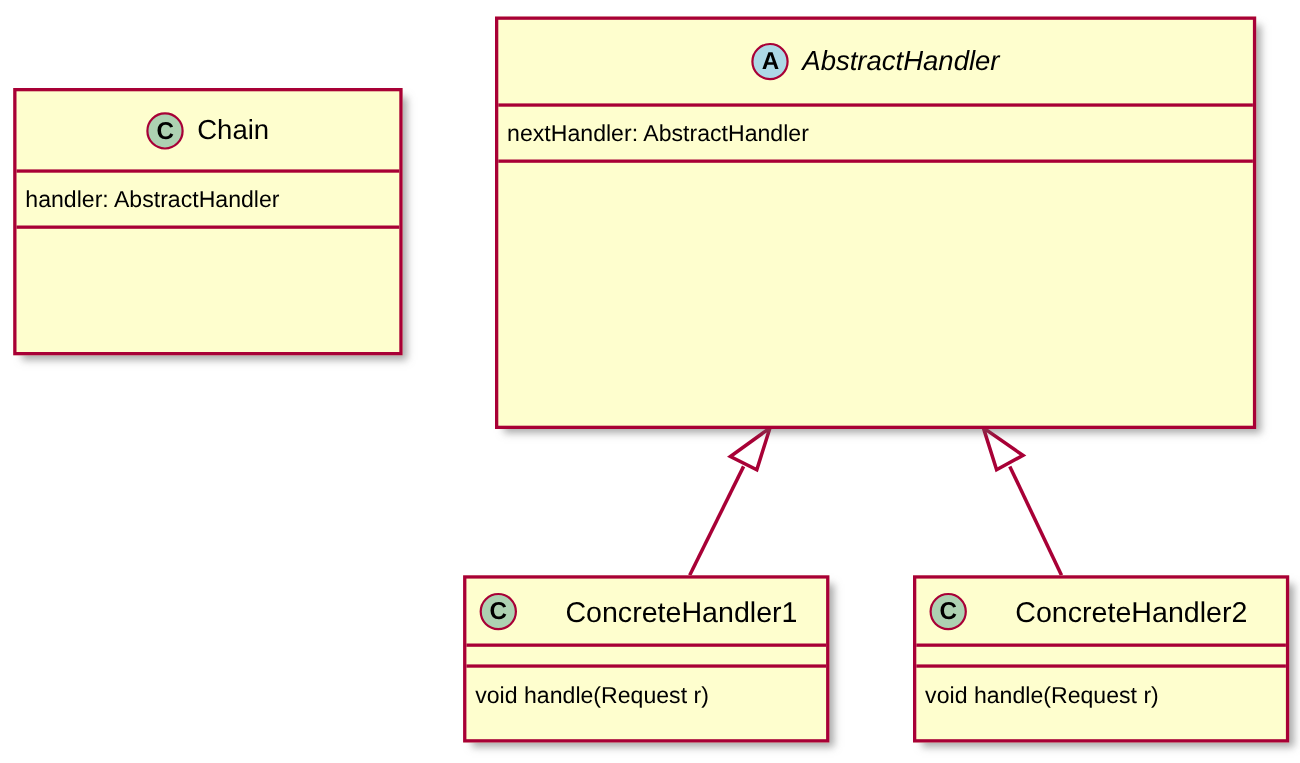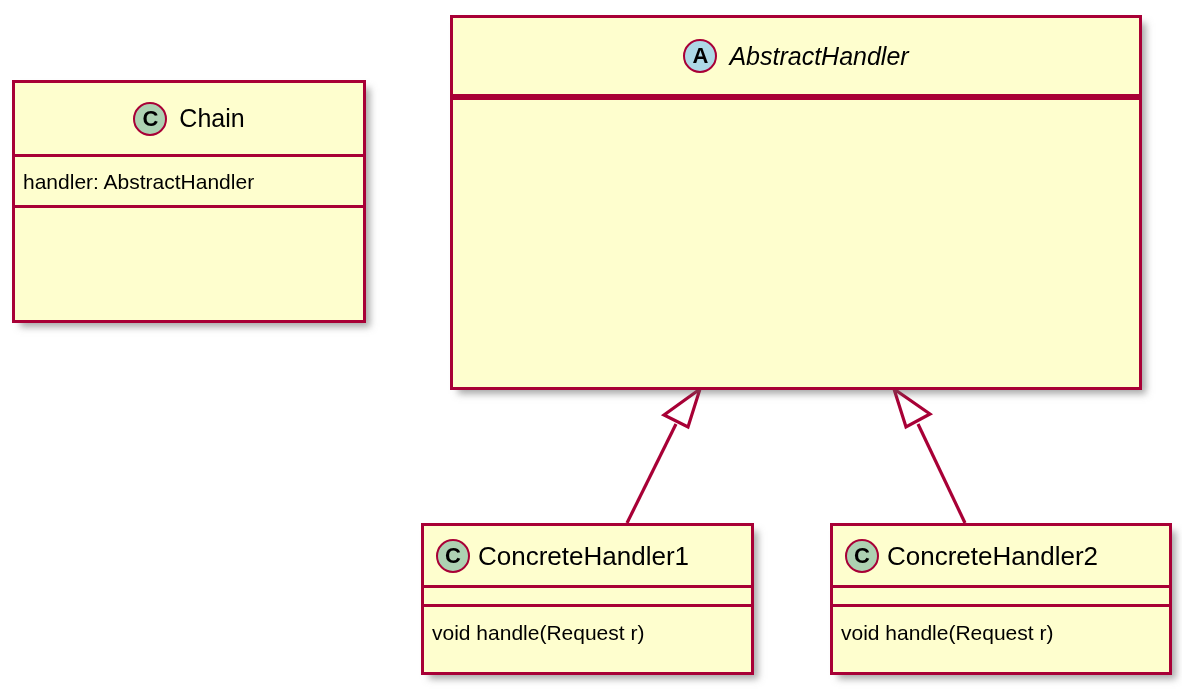--- a/index.html
+++ b/index.html
@@ -110,21 +110,21 @@
   #box-ch1 .compartment.attrs { height: 16px; }
   #box-ch1 .compartment.ops { height: 50px; }
   #box-ch1 .compartment.ops .member { height: 50px; }
 
   #box-ch2 { left: 830px; top: 523px; width: 342px; height: 152px; }
   #box-ch2 .uml-title { height: 59px; justify-content: flex-start; padding-left: 12px; }
   #box-ch2 .compartment.attrs { height: 16px; }
   #box-ch2 .compartment.ops { height: 50px; }
   #box-ch2 .compartment.ops .member { height: 50px; }
 
-  #box-ch1 .uml-title-text, #box-ch2 .uml-title-text { font-size: 26px; }
+  #box-ch1 .uml-title-text, #box-ch2 .uml-title-text { font-size: 26px; margin-left: 36px; }
   #box-ch1 .stereo, #box-ch2 .stereo { margin-right: 8px; }
 </style>
 </head>
 <body>
 
 <div id="canvas">
 
   <svg class="links" viewBox="0 0 1182 694" width="1182" height="694">
 
     <g>
@@ -151,20 +151,23 @@
     <div class="compartment ops">
     </div>
   </div>
 
   <div class="uml-class" id="box-abstract">
     <div class="uml-title">
       <span class="stereo abstract">A</span>
       <span class="uml-title-text abstract">AbstractHandler</span>
     </div>
     <div class="sep"></div>
+    <div class="compartment attrs">
+      <div class="member">nextHandler: AbstractHandler</div>
+    </div>
     <div class="sep"></div>
   </div>
 
   <div class="uml-class" id="box-ch1">
     <div class="uml-title">
       <span class="stereo klass">C</span>
       <span class="uml-title-text">ConcreteHandler1</span>
     </div>
     <div class="sep"></div>
     <div class="compartment attrs"></div>

